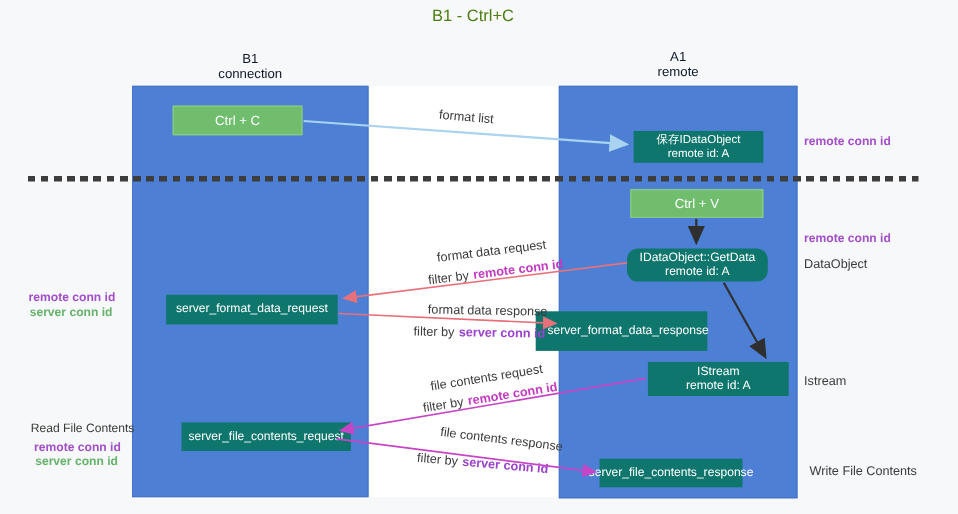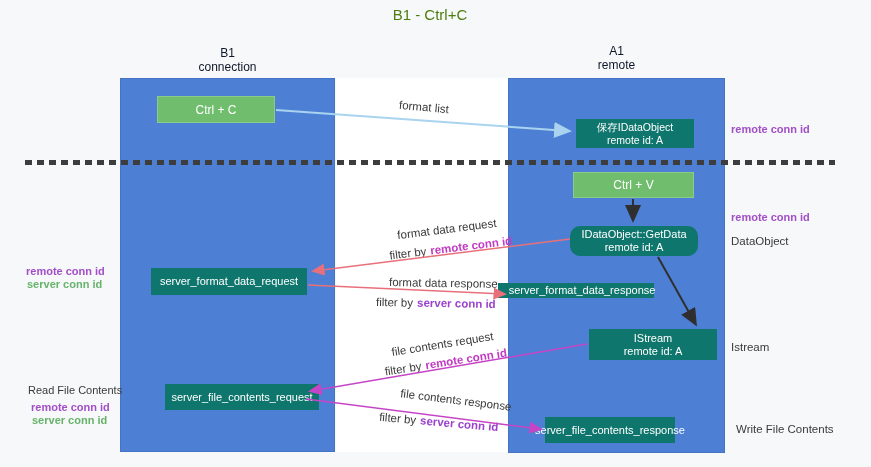--- a/index.html
+++ b/index.html
@@ -21,21 +21,21 @@
   .box{position:absolute;display:flex;flex-direction:column;align-items:center;justify-content:center;
        color:#fff;text-align:center;box-sizing:border-box;z-index:3;}
   .green{background:#70bd6d;border:1px solid #8ccc89;font-size:12px;}
   .orange{background:#0f766e;font-size:11px;line-height:13px;}
 
   #box-ctrl-c{left:157px;top:96px;width:118px;height:27px;}
   #box-save{left:576px;top:119px;width:118px;height:29px;font-size:10.5px;line-height:12.5px;}
   #box-ctrl-v{left:573px;top:172px;width:121px;height:26px;}
   #box-getdata{left:570px;top:226px;width:128px;height:30px;border-radius:10px;}
   #box-sfdreq{left:151px;top:268px;width:156px;height:27px;}
-  #box-sfdresp{left:498px;top:283px;width:156px;height:15px;padding-left:12px;}
+  #box-sfdresp{left:487px;top:283px;width:156px;height:36px;padding-left:12px;}
   #box-istream{left:589px;top:329px;width:128px;height:31px;}
   #box-sfcreq{left:150px;top:384px;width:154px;height:26px;margin-left:15px;}
   #box-sfcresp{left:545px;top:417px;width:130px;height:26px;}
 
   .dashline{position:absolute;left:25px;top:160px;width:810px;height:5px;z-index:2;
             background:repeating-linear-gradient(90deg,#3d3d3d 0 7px,transparent 7px 12px);}
 
   .lbl{position:absolute;white-space:nowrap;font-size:11px;color:#3a3a3a;z-index:3;}
   .purple{color:#a24fc8;font-weight:bold;}
   .greentxt{color:#67b36b;font-weight:bold;}

